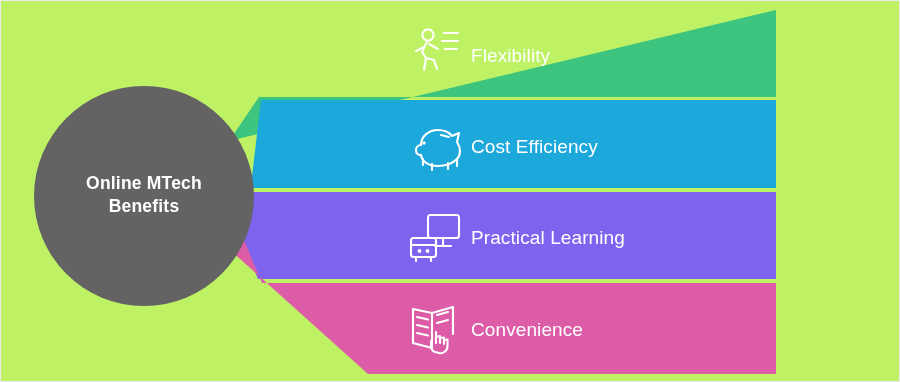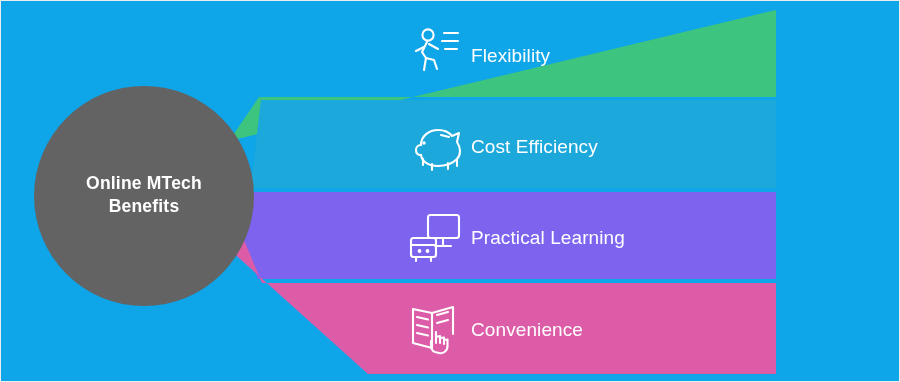--- a/index.html
+++ b/index.html
@@ -53,21 +53,21 @@
     stroke-linejoin: round;
   }
   .icon-fill {
     fill: #ffffff;
     stroke: none;
   }
 </style>
 </head>
 <body>
 
-<div id="infographic" style="background: #0ea5e9;">
+<div id="infographic" style="background: #bef264;">
 
   <svg id="diagram-svg" viewBox="0 0 900 382" xmlns="http://www.w3.org/2000/svg">
 
     <g>
       <path d="M 775,9 L 775,96 L 258,96 L 228,140 Z" id="shape-band-0" fill="#3DC47E"></path>
 
       <g transform="translate(410,26)">
         <circle class="icon-stroke" cx="17" cy="8" r="5.6"></circle>
         <path class="icon-stroke" d="M 16,15 L 11,25 L 15,31 L 13,43"></path>
         <path class="icon-stroke" d="M 15,31 L 23,33 L 26,42"></path>

